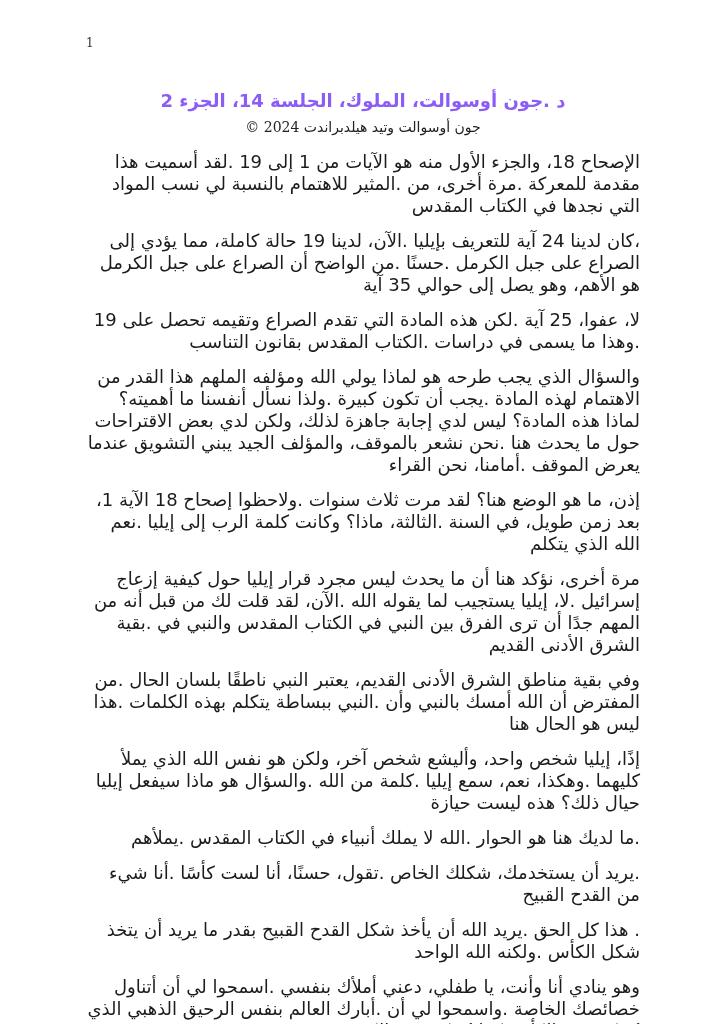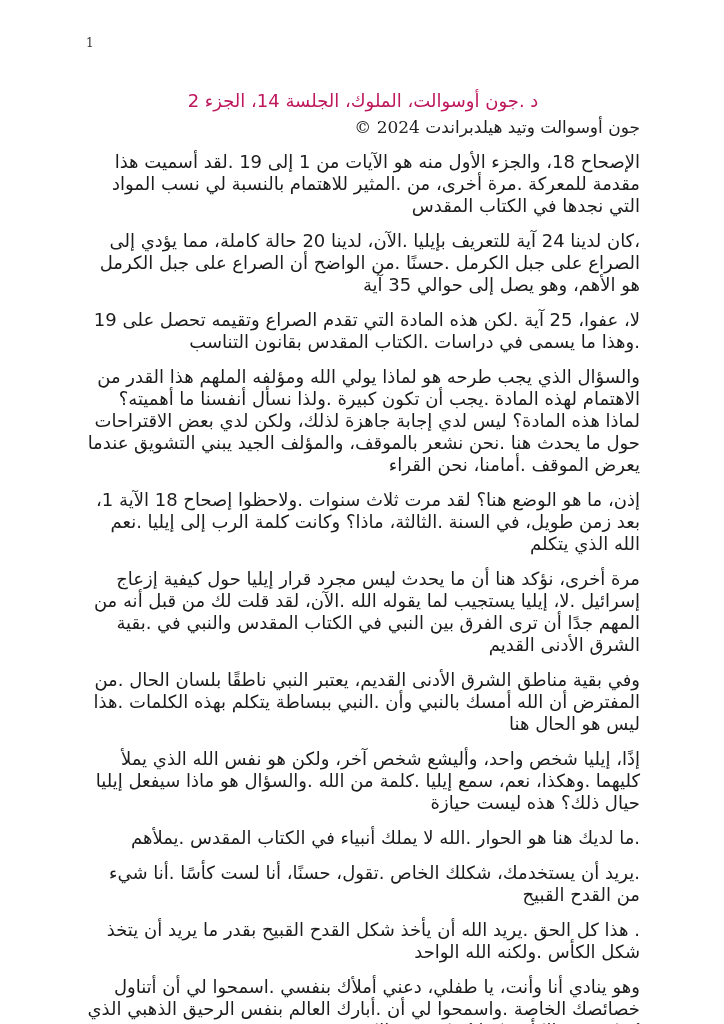--- a/index.html
+++ b/index.html
@@ -26,29 +26,30 @@
     }
     .content {
       padding: 88px 84px 0 86px;
     }
     .title-block {
       direction: rtl;
       text-align: center;
     }
     .title-line {
       font-family: "DejaVu Sans", sans-serif;
-      font-weight: normal;
+      font-weight: bold;
       font-size: 18px;
       line-height: 26px;
-      color: #be185d;
+      color: #8b5cf6;
     }
     .copyright-line {
       direction: rtl;
+      text-align: center;
       font-family: "DejaVu Serif", "DejaVu Sans", serif;
-      font-size: 17px;
+      font-size: 14px;
       line-height: 20px;
       margin-top: 3px;
       color: #222222;
     }
     .body-text {
       margin-top: 14px;
     }
     .body-text p {
       direction: rtl;
       unicode-bidi: plaintext;
@@ -72,21 +73,21 @@
   <div class="page-number">1</div>
 
   <div class="content">
     <div class="title-block">
       <div class="title-line">د .جون أوسوالت، الملوك، الجلسة 14، الجزء 2</div>
     </div>
     <div class="copyright-line">جون أوسوالت وتيد هيلدبراندت 2024 ©</div>
 
     <div class="body-text">
       <p>الإصحاح 18، والجزء الأول منه هو الآيات من 1 إلى 19 .لقد أسميت هذا مقدمة للمعركة .مرة أخرى، من .المثير للاهتمام بالنسبة لي نسب المواد التي نجدها في الكتاب المقدس</p>
-      <p>،كان لدينا 24 آية للتعريف بإيليا .الآن، لدينا 20 حالة كاملة، مما يؤدي إلى الصراع على جبل الكرمل .حسنًا .من الواضح أن الصراع على جبل الكرمل هو الأهم، وهو يصل إلى حوالي 35 آية</p>
+      <p>،كان لدينا 24 آية للتعريف بإيليا .الآن، لدينا 19 حالة كاملة، مما يؤدي إلى الصراع على جبل الكرمل .حسنًا .من الواضح أن الصراع على جبل الكرمل هو الأهم، وهو يصل إلى حوالي 35 آية</p>
       <p>لا، عفوا، 25 آية .لكن هذه المادة التي تقدم الصراع وتقيمه تحصل على 19 .وهذا ما يسمى في دراسات .الكتاب المقدس بقانون التناسب</p>
       <p>والسؤال الذي يجب طرحه هو لماذا يولي الله ومؤلفه الملهم هذا القدر من الاهتمام لهذه المادة .يجب أن تكون كبيرة .ولذا نسأل أنفسنا ما أهميته؟ لماذا هذه المادة؟ ليس لدي إجابة جاهزة لذلك، ولكن لدي بعض الاقتراحات حول ما يحدث هنا .نحن نشعر بالموقف، والمؤلف الجيد يبني التشويق عندما يعرض الموقف .أمامنا، نحن القراء</p>
       <p>إذن، ما هو الوضع هنا؟ لقد مرت ثلاث سنوات .ولاحظوا إصحاح 18 الآية 1، بعد زمن طويل، في السنة .الثالثة، ماذا؟ وكانت كلمة الرب إلى إيليا .نعم الله الذي يتكلم</p>
       <p>مرة أخرى، نؤكد هنا أن ما يحدث ليس مجرد قرار إيليا حول كيفية إزعاج إسرائيل .لا، إيليا يستجيب لما يقوله الله .الآن، لقد قلت لك من قبل أنه من المهم جدًا أن ترى الفرق بين النبي في الكتاب المقدس والنبي في .بقية الشرق الأدنى القديم</p>
       <p>وفي بقية مناطق الشرق الأدنى القديم، يعتبر النبي ناطقًا بلسان الحال .من المفترض أن الله أمسك بالنبي وأن .النبي ببساطة يتكلم بهذه الكلمات .هذا ليس هو الحال هنا</p>
       <p>إذًا، إيليا شخص واحد، وأليشع شخص آخر، ولكن هو نفس الله الذي يملأ كليهما .وهكذا، نعم، سمع إيليا .كلمة من الله .والسؤال هو ماذا سيفعل إيليا حيال ذلك؟ هذه ليست حيازة</p>
       <p>.ما لديك هنا هو الحوار .الله لا يملك أنبياء في الكتاب المقدس .يملأهم</p>
       <p>.يريد أن يستخدمك، شكلك الخاص .تقول، حسنًا، أنا لست كأسًا .أنا شيء من القدح القبيح</p>
       <p>. هذا كل الحق .يريد الله أن يأخذ شكل القدح القبيح بقدر ما يريد أن يتخذ شكل الكأس .ولكنه الله الواحد</p>
       <p>وهو ينادي أنا وأنت، يا طفلي، دعني أملأك بنفسي .اسمحوا لي أن أتناول خصائصك الخاصة .واسمحوا لي أن .أبارك العالم بنفس الرحيق الذهبي الذي يُسكب من الكأس كما يُسكب من الكوب</p>

